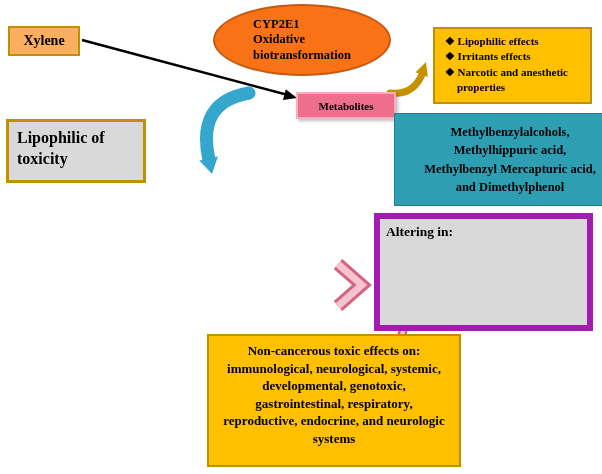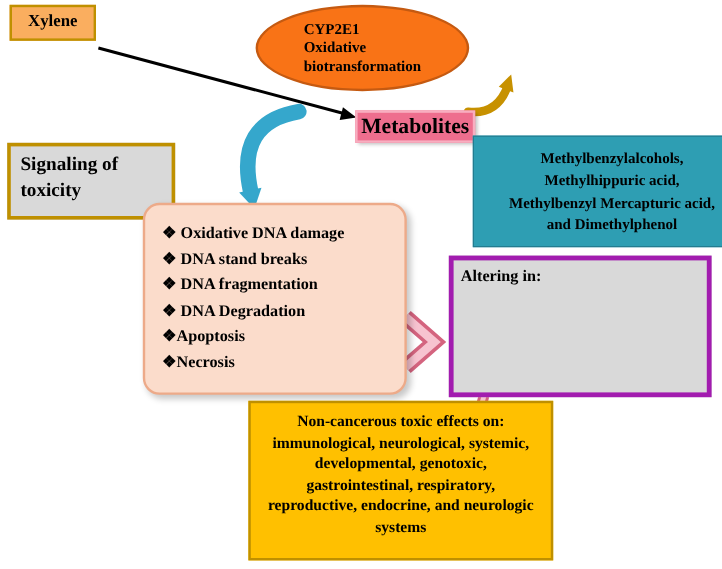--- a/index.html
+++ b/index.html
@@ -7,34 +7,34 @@
   .canvas {
     position:relative; width:602px; height:474px; background:#ffffff;
     font-family:"Liberation Serif", serif; font-weight:bold; color:#000;
     overflow:hidden;
   }
   .arrows { position:absolute; left:0; top:0; z-index:1; pointer-events:none; }
   .node { position:absolute; z-index:2; }
   .prelines { white-space:pre-line; }
 
   .box-xylene {
-    left:8px; top:4px; width:72px; height:30px;
+    left:8px; top:26px; width:72px; height:30px;
     background:#FAAE5F; border:2px solid #BF9000;
     display:flex; align-items:center; justify-content:center; font-size:14px;
   }
   .ellipse-cyp {
     left:213px; top:4px; width:178px; height:72px; border-radius:50%;
     background:#f97316; border:2px solid #C55A11;
     display:flex; align-items:center; justify-content:center;
     text-align:left; font-size:12.5px; line-height:1.25;
   }
   .box-metabolites {
     left:296px; top:92px; width:100px; height:27px;
     background:#EE6E8E; border:2px solid #F8AEC0;
-    display:flex; align-items:center; justify-content:center; font-size:18px;
+    display:flex; align-items:center; justify-content:center; font-size:11px;
     box-shadow:2px 2px 3px rgba(0,0,0,0.25);
   }
   .box-effects {
     left:433px; top:27px; width:159px; height:77px;
     background:#FFC000; border:2px solid #BF9000;
     padding:5px 4px 4px 10px; font-size:11px; line-height:1.4;
   }
   .box-effects .li { padding-left:12px; text-indent:-12px; }
   .box-teal {
     left:394px; top:113px; width:232px; height:93px;
@@ -48,21 +48,21 @@
     padding:6px 8px; font-size:16px; line-height:1.3;
   }
   .box-dna {
     left:119px; top:169px; width:220px; height:160px;
     background:#FBDCCB; border:2px solid #EDAA89; border-radius:14px;
     padding:12px 8px 8px 14px; font-size:13.5px; line-height:1.6;
     box-shadow:3px 3px 5px rgba(0,0,0,0.22);
   }
   .box-altering {
     left:374px; top:213px; width:219px; height:118px;
-    background:#D9D9D9; border:4px solid #a21caf;
+    background:#D9D9D9; border:6px solid #a21caf;
     padding:4px 6px; font-size:13.5px; line-height:1.32;
   }
   .box-bottom {
     left:207px; top:334px; width:254px; height:133px;
     background:#FFC000; border:2.5px solid #BF9000;
     padding:6px 8px; text-align:center; font-size:13px; line-height:1.35;
   }
 </style>
 </head>
 <body>
@@ -95,40 +95,37 @@
   <div class="node ellipse-cyp">
     <span class="prelines">CYP2E1
 Oxidative
 biotransformation</span>
   </div>
 
   <div class="node box-metabolites">
     <span>Metabolites</span>
   </div>
 
+  <div class="node box-effects">
+      <div class="li">❖  Lipophilic effects</div>
+      <div class="li">❖  Irritants effects</div>
+      <div class="li">❖  Narcotic and anesthetic properties</div>
+    </div>
 
   <div class="node box-teal">
     <span class="prelines">Methylbenzylalcohols,
 Methylhippuric acid,
 Methylbenzyl Mercapturic acid,
 and Dimethylphenol</span>
   </div>
 
   <div class="node box-mechanism">
-    <span>Signaling of toxicity</span>
+    <span>Lipophilic of toxicity</span>
   </div>
 
-  <div class="node box-dna">
-      <div class="li">❖ Oxidative DNA damage</div>
-      <div class="li">❖ DNA stand breaks</div>
-      <div class="li">❖ DNA fragmentation</div>
-      <div class="li">❖ DNA Degradation</div>
-      <div class="li">❖Apoptosis</div>
-      <div class="li">❖Necrosis</div>
-    </div>
 
   <div class="node box-altering">
     <div>Altering in:</div>
     <div>
       </div>
   </div>
 
   <div class="node box-bottom">
     <span>Non-cancerous toxic effects on: immunological, neurological, systemic, developmental, genotoxic, gastrointestinal, respiratory, reproductive, endocrine, and neurologic systems</span>
   </div>

